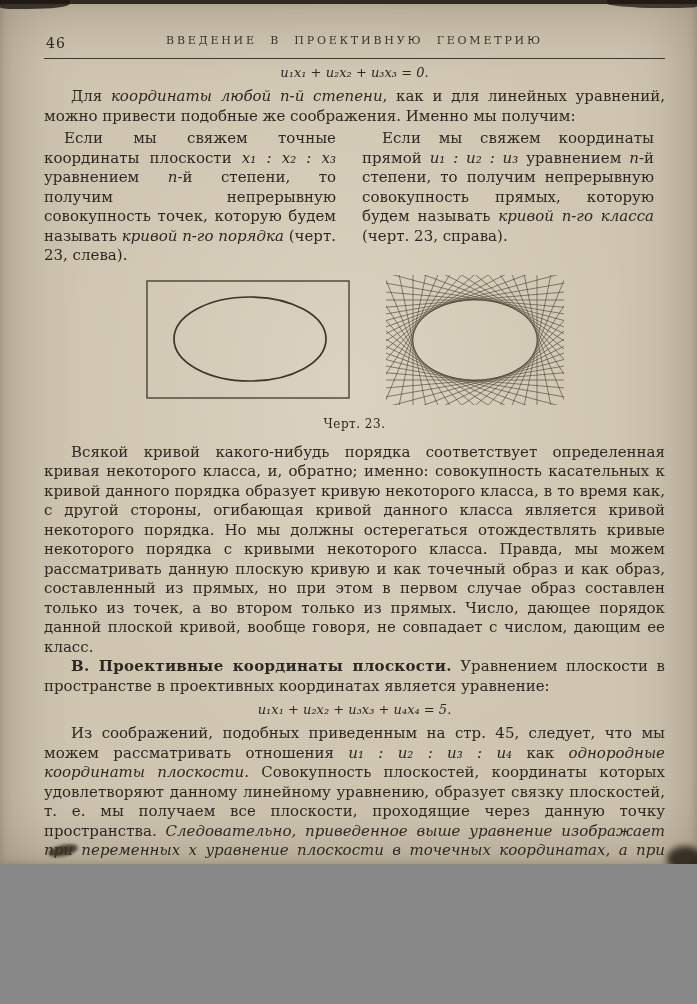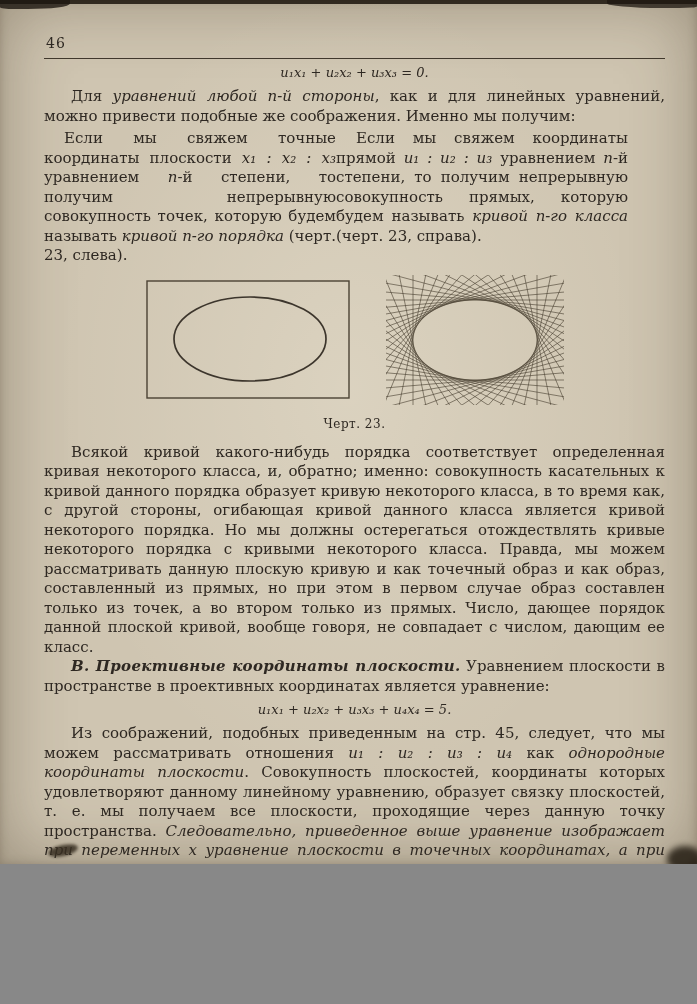--- a/index.html
+++ b/index.html
@@ -39,30 +39,30 @@
   
   .para{
     margin:0;
     font-size:15px;
     line-height:19.5px;
     text-align:justify;
     text-indent:27px;
   }
   .first{margin-top:21px;}
   .i{font-style:italic;}
-  .b{font-weight:bold;letter-spacing:.3px;font-style:italic;}
+  .b{font-weight:bold;letter-spacing:.3px;}
   .equation{
     text-align:center;
     font-style:italic;
     font-size:13px;
     margin:6px 0 7px 0;
   }
 
   
-  .cols{display:flex;margin:3px 0 8px 0;}
+  .cols{display:flex;gap:26px;margin:3px 0 8px 0;}
   .col{width:292px;text-indent:20px;}
 
   
   .figs{margin:8px 0 12px 0;padding:0;}
   .figrow{display:flex;align-items:center;gap:36px;margin-left:102px;height:132px;}
   .figbox{display:block;}
   #fig-left rect{fill:none;stroke:var(--figline);stroke-width:1.4;}
   #fig-left ellipse{fill:none;stroke:#3c352c;stroke-width:1.7;}
   #fig-right line{stroke:var(--figline);stroke-width:.68;opacity:.92;}
   .caption{display:block;text-align:center;font-size:12px;margin-top:11px;letter-spacing:.5px;}
@@ -74,27 +74,28 @@
 
   <div class="scan-top"></div>
   <div class="scan-top-left"></div>
   <div class="scan-top-right"></div>
   <div class="smudge-right"></div>
   <div class="smudge-bottom-left"></div>
   <div class="smudge-bottom-right"></div>
 
   <header class="running-head">
     <span class="pageno">46</span>
+    <span class="rtitle">ВВЕДЕНИЕ В ПРОЕКТИВНУЮ ГЕОМЕТРИЮ</span>
   </header>
   <hr class="rule">
 
 
   <div class="equation">u₁x₁ + u₂x₂ + u₃x₃ = 0.</div>
 
-  <p class="para"><span>Для </span><span class="i">уравнений любой n-й стороны</span><span>, как и для линейных уравнений, можно привести подобные же соображения. Именно мы получим:</span></p>
+  <p class="para"><span>Для </span><span class="i">координаты любой n-й степени</span><span>, как и для линейных уравнений, можно привести подобные же соображения. Именно мы получим:</span></p>
 
   <div class="cols">
     <p class="para col"><span>Если мы свяжем точные координаты плоскости </span><span class="i">x₁ : x₂ : x₃</span><span> уравнением </span><span class="i">n</span><span>-й степени, то получим непрерывную совокупность точек, которую будем называть </span><span class="i">кривой n-го порядка</span><span> (черт. 23, слева).</span></p>
     <p class="para col"><span>Если мы свяжем координаты прямой </span><span class="i">u₁ : u₂ : u₃</span><span> уравнением </span><span class="i">n</span><span>-й степени, то получим непрерывную совокупность прямых, которую будем называть </span><span class="i">кривой n-го класса</span><span> (черт. 23, справа).</span></p>
   </div>
 
   <figure class="figs">
     <div class="figrow">
       <svg id="fig-left" class="figbox" width="204" height="119" viewBox="0 0 204 119">
         <rect x="1" y="1" width="202" height="117"></rect>

